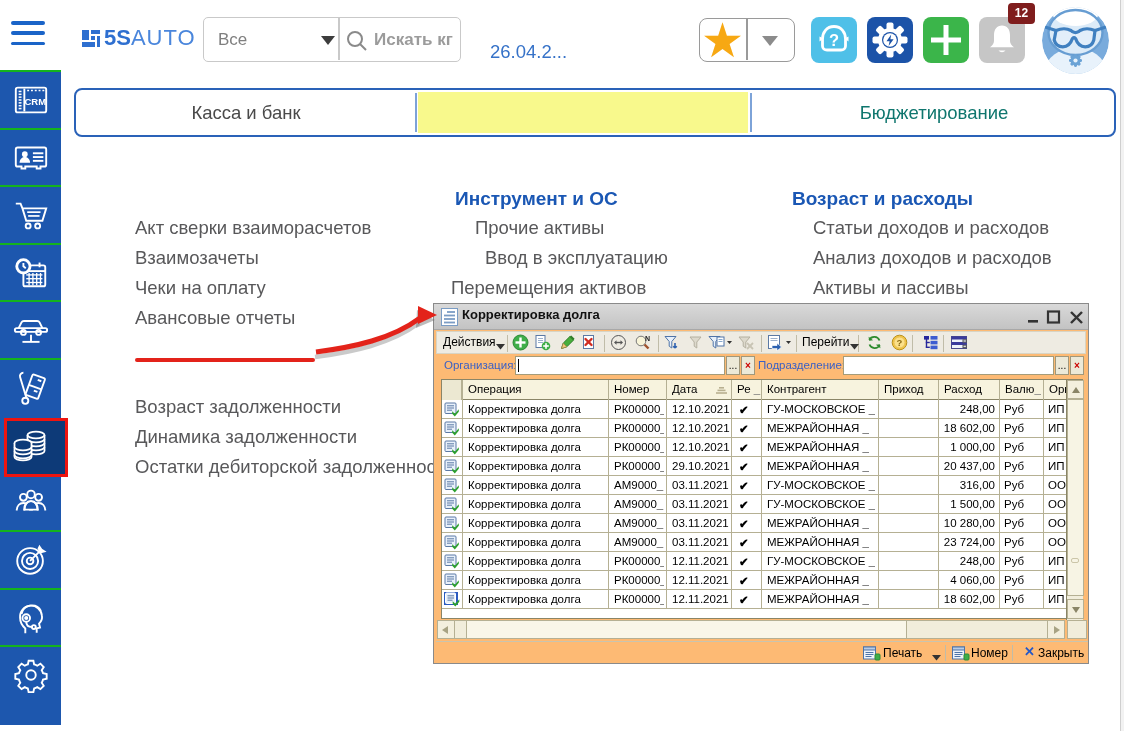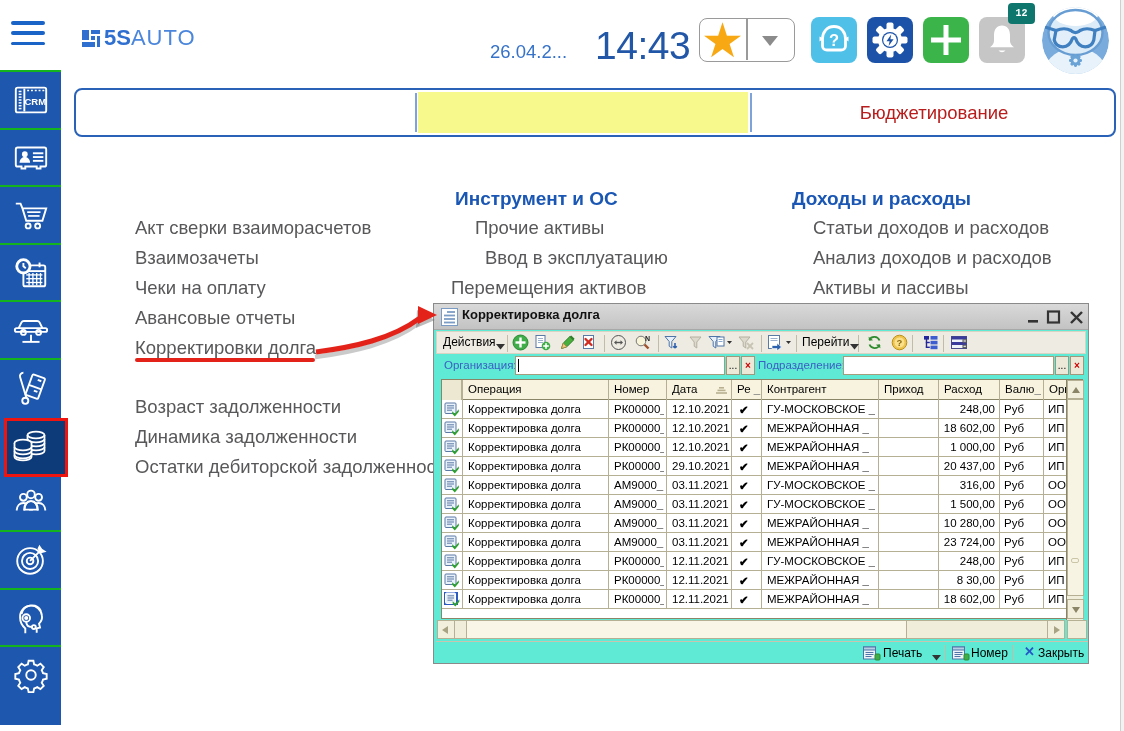--- a/index.html
+++ b/index.html
@@ -22,47 +22,47 @@
   border-left:7px solid transparent; border-right:7px solid transparent; border-top:9px solid #3c3c3c; }
 #combo .stxt { position:absolute; left:170px; top:12px; font-size:17px; font-weight:700; color:#9b9b9b; }
 #date { left:490px; top:43px; width:100px; font-size:18.5px; color:#3672c8; font-weight:400; line-height:1; }
 #time { left:595px; top:26px; font-size:39px; color:#2257a8; font-weight:400; line-height:1; letter-spacing:-0.5px; }
 #starbox { left:699px; top:18px; width:96px; height:44px; border:1.5px solid #9a9a9a; border-radius:8px; }
 #starbox .div { position:absolute; left:46px; top:0; width:1.5px; height:41px; background:#9a9a9a; }
 #starbox .star { position:absolute; left:1px; top:-7px; font-size:48px; color:#f7a813; }
 #starbox .arr { position:absolute; left:62px; top:17px; width:0; height:0;
   border-left:8px solid transparent; border-right:8px solid transparent; border-top:10px solid #8b8b8b; }
 .tbtn { width:46px; height:46px; top:17px; border-radius:8px; }
-#bell-badge { left:1008px; top:3px; width:27px; height:21px; background:#0f766e; border-radius:4px;
-  color:#fff; font-size:10px; font-weight:700; text-align:center; line-height:21px;font-family:Liberation Mono, monospace; }
+#bell-badge { left:1008px; top:3px; width:27px; height:21px; background:#7f1d1d; border-radius:4px;
+  color:#fff; font-size:12px; font-weight:700; text-align:center; line-height:21px; }
 
 
 #sidebar { left:0; top:70px; width:61px; height:655px; background:#1d57ae; }
 .scell { position:absolute; left:0; width:61px; height:56px; display:flex; align-items:center; justify-content:center; }
 .sline { position:absolute; left:0; width:61px; height:2px; background:#14b41e; }
 #redcell { position:absolute; left:4px; top:348px; width:64px; height:59px; background:#0d3a78;
   border:3.5px solid #ee1410; }
 
 
 #tabbox { left:74px; top:88px; width:1042px; height:49px; border:2px solid #2a62b8; border-radius:8px; background:#fff; }
 #tabbox .sep1 { position:absolute; left:339px; top:3px; width:2px; height:39px; background:#7da3d8; }
 #tabbox .sep2 { position:absolute; left:674px; top:3px; width:2px; height:39px; background:#7da3d8; }
 #tabbox .yel { position:absolute; left:342px; top:2px; width:330px; height:41px; background:#f8f98c; }
 #tabbox .t { position:absolute; top:14px; font-size:18.5px; line-height:1; }
 #t1 { left:0; width:340px; text-align:center; color:#4a4a4a; }
 #t2 { left:342px; width:330px; text-align:center; color:#10108e; font-weight:400; }
-#t3 { left:676px; width:364px; text-align:center; color:#b91c1c; }
+#t3 { left:676px; width:364px; text-align:center; color:#0f766e; }
 
 
 .colhead { position:absolute; font-size:19px; font-weight:700; color:#1a57b4; line-height:1; }
 .link { position:absolute; font-size:18.5px; color:#58585a; line-height:1; }
 #redline { left:135px; top:358px; width:180px; height:3.5px; background:#e3231a; border-radius:2px; }
 
 
-#win { left:433px; top:303px; width:656px; height:361px; background:#5eead4;
+#win { left:433px; top:303px; width:656px; height:361px; background:#fdba74;
   border:1px solid #8a8a8a; font-size:12px; }
 #wtitle { position:absolute; left:0; top:0; width:654px; height:26px;
   background:linear-gradient(#d9d9d9,#c3c3c3); border-bottom:1px solid #a8a8a8; }
 #wtitle .txt { position:absolute; left:28px; top:3px; font-size:13px; font-weight:700; color:#111; }
 #wtoolbar { position:absolute; left:2px; top:27px; width:650px; height:23px;
   background:#eeebe2; border:1px solid #d8d4c4; display:flex; align-items:center; }
 #wfilter { position:absolute; left:2px; top:50px; width:650px; height:25px; display:flex; align-items:center; }
 .flabel { color:#3b60c4; font-size:11.5px; }
 .finput { height:19px; background:#fff; border:1px solid #a49c7a; }
 .fbtn { width:14px; height:19px; background:#ece9d8; border:1px solid #a0987c; font-size:10px;
@@ -92,22 +92,31 @@
   <div class="abs" id="logo">
     <svg width="18" height="17" viewBox="0 0 18 17">
       <rect x="0" y="0" width="7" height="10" fill="#2e6fd0"></rect>
       <rect x="9" y="0" width="9" height="4" fill="#2e6fd0"></rect>
       <rect x="9" y="6" width="4" height="4" fill="#2e6fd0"></rect>
       <rect x="0" y="12" width="13" height="5" fill="#2e6fd0"></rect>
       <rect x="15" y="6" width="3" height="11" fill="#2e6fd0"></rect>
     </svg>
     <div id="logotxt"><b>5S</b><span>AUTO</span></div>
   </div>
+  <div class="abs" id="combo">
+    <div class="div"></div>
+    <div class="vse">Все</div>
+    <div class="arr"></div>
+    <svg style="position:absolute;left:141px;top:11px" width="24" height="24" viewBox="0 0 24 24">
+      <circle cx="10" cy="10" r="7" fill="none" stroke="#8a8a8a" stroke-width="2"></circle>
+      <line x1="15" y1="15" x2="21" y2="21" stroke="#8a8a8a" stroke-width="2"></line>
+    </svg>
+    <div class="stxt">Искать кг</div>
+  </div>
   <div class="abs" id="date">26.04.2...</div>
-  <div class="abs" id="time">14:43</div>
   <div class="abs" id="starbox">
     <div class="star">★</div>
     <div class="div"></div>
     <div class="arr"></div>
   </div>
   <div class="abs tbtn" style="left:811px;background:#4fc0e8">
     <svg width="46" height="46" viewBox="0 0 46 46">
       <path d="M23 9.5 C15.5 9.5 11.5 15.5 11.5 22 L11.5 29 C11.5 31.5 13.5 33 16 33 L30 33 C32.5 33 34.5 31.5 34.5 29 L34.5 22 C34.5 15.5 30.5 9.5 23 9.5 Z" fill="none" stroke="#fff" stroke-width="2.8"></path>
       <path d="M8.5 19.5 L12.5 21.5 L8.5 24.5 Z" fill="#fff"></path>
       <path d="M37.5 19.5 L33.5 21.5 L37.5 24.5 Z" fill="#fff"></path>
@@ -319,36 +328,36 @@
 <path d="M17.5 5 h5 l0.8 3.8 a11.5 11.5 0 0 1 3.3 1.4 l3.3 -2.1 l3.5 3.5 l-2.1 3.3 a11.5 11.5 0 0 1 1.4 3.3 l3.8 0.8 v5 l-3.8 0.8 a11.5 11.5 0 0 1 -1.4 3.3 l2.1 3.3 l-3.5 3.5 l-3.3 -2.1 a11.5 11.5 0 0 1 -3.3 1.4 l-0.8 3.8 h-5 l-0.8 -3.8 a11.5 11.5 0 0 1 -3.3 -1.4 l-3.3 2.1 l-3.5 -3.5 l2.1 -3.3 a11.5 11.5 0 0 1 -1.4 -3.3 l-3.8 -0.8 v-5 l3.8 -0.8 a11.5 11.5 0 0 1 1.4 -3.3 l-2.1 -3.3 l3.5 -3.5 l3.3 2.1 a11.5 11.5 0 0 1 3.3 -1.4 z"></path>
 <circle cx="20" cy="20" r="5"></circle>
 </svg>
       </div>
 </div>
 
   <div class="abs" id="tabbox">
     <div class="yel"></div>
     <div class="sep1"></div>
       <div class="sep2"></div>
+    <div class="t" id="t1">Касса и банк</div>
     <div class="t" id="t3">Бюджетирование</div>
   </div>
 
 <div class="link" style="left:135px;top:219px">Акт сверки взаиморасчетов</div>
 <div class="link" style="left:135px;top:249px">Взаимозачеты</div>
 <div class="link" style="left:135px;top:279px">Чеки на оплату</div>
 <div class="link" style="left:135px;top:309px">Авансовые отчеты</div>
-<div class="link" style="left:135px;top:339px">Корректировки долга</div>
 <div class="link" style="left:135px;top:398px">Возраст задолженности</div>
 <div class="link" style="left:135px;top:428px">Динамика задолженности</div>
 <div class="link" style="left:135px;top:458px">Остатки дебиторской задолженност</div>
 <div class="colhead" style="left:455px;top:189px">Инструмент и ОС</div>
 <div class="link" style="left:475px;top:219px">Прочие активы</div>
 <div class="link" style="left:485px;top:249px">Ввод в эксплуатацию</div>
 <div class="link" style="left:451px;top:279px">Перемещения активов</div>
-<div class="colhead" style="left:792px;top:189px">Доходы и расходы</div>
+<div class="colhead" style="left:792px;top:189px">Возраст и расходы</div>
 <div class="link" style="left:813px;top:219px">Статьи доходов и расходов</div>
 <div class="link" style="left:813px;top:249px">Анализ доходов и расходов</div>
 <div class="link" style="left:813px;top:279px">Активы и пассивы</div>
 
   <div class="abs" id="redline"></div>
   <svg class="abs" style="left:302px;top:296px;z-index:5" width="142" height="70" viewBox="0 0 142 70">
     <path d="M 14 56 C 52 51 90 43 118 22" fill="none" stroke="#8a8a8a" stroke-width="4.5" opacity="0.45" transform="translate(-1,5)"></path>
     <path d="M 133 24 L 115 14 L 114 32 Z" fill="#6a6a6a" opacity="0.45"></path>
     <path d="M 14 56 C 52 51 90 43 118 22" fill="none" stroke="#e3231a" stroke-width="5"></path>
     <path d="M 135 19 L 116 10 L 116 28 Z" fill="#e3231a"></path>
@@ -687,21 +696,21 @@
               <line x1="3" y1="3.8" x2="10" y2="3.8" stroke="#5b79a5"></line>
               <line x1="3" y1="6" x2="10" y2="6" stroke="#5b79a5"></line>
               <line x1="3" y1="8.2" x2="8" y2="8.2" stroke="#5b79a5"></line>
               <path d="M8.2 9.2 l2.6 2.6 l4 -4.6 l0 2.6 l-4 4.6 l-2.6 -2.6 Z" fill="#2ca12c"></path>
             </svg></div>
           <div class="cell" style="left:26px">Корректировка долга</div>
           <div class="cell" style="left:172px;width:50px">РК00000<span style="color:#555">_</span></div>
           <div class="cell" style="left:230px">12.11.2021</div>
           <div class="cell" style="left:297px;font-weight:bold">✔</div>
           <div class="cell" style="left:325px;width:108px">МЕЖРАЙОННАЯ <span style="color:#555">_</span></div>
-          <div class="cell" style="left:496px;width:57px;text-align:right">8 30,00</div>
+          <div class="cell" style="left:496px;width:57px;text-align:right">4 060,00</div>
           <div class="cell" style="left:562px">Руб</div>
           <div class="cell" style="left:606px;width:21px">ИП</div>
         </div>
         <div class="hrow" style="top:210px">
           <div style="position:absolute;left:2px;top:2px"><svg width="16" height="15" viewBox="0 0 16 15">
               <rect x="0" y="0" width="14" height="13" fill="#2a5ac0"></rect>
               <rect x="1.5" y="1" width="10" height="10.5" rx="1" fill="#e8f0fa" stroke="#fff"></rect>
               <line x1="3.5" y1="3.8" x2="10" y2="3.8" stroke="#5b79a5"></line>
               <line x1="3.5" y1="6" x2="10" y2="6" stroke="#5b79a5"></line>
               <line x1="3.5" y1="8.2" x2="8.5" y2="8.2" stroke="#5b79a5"></line>

